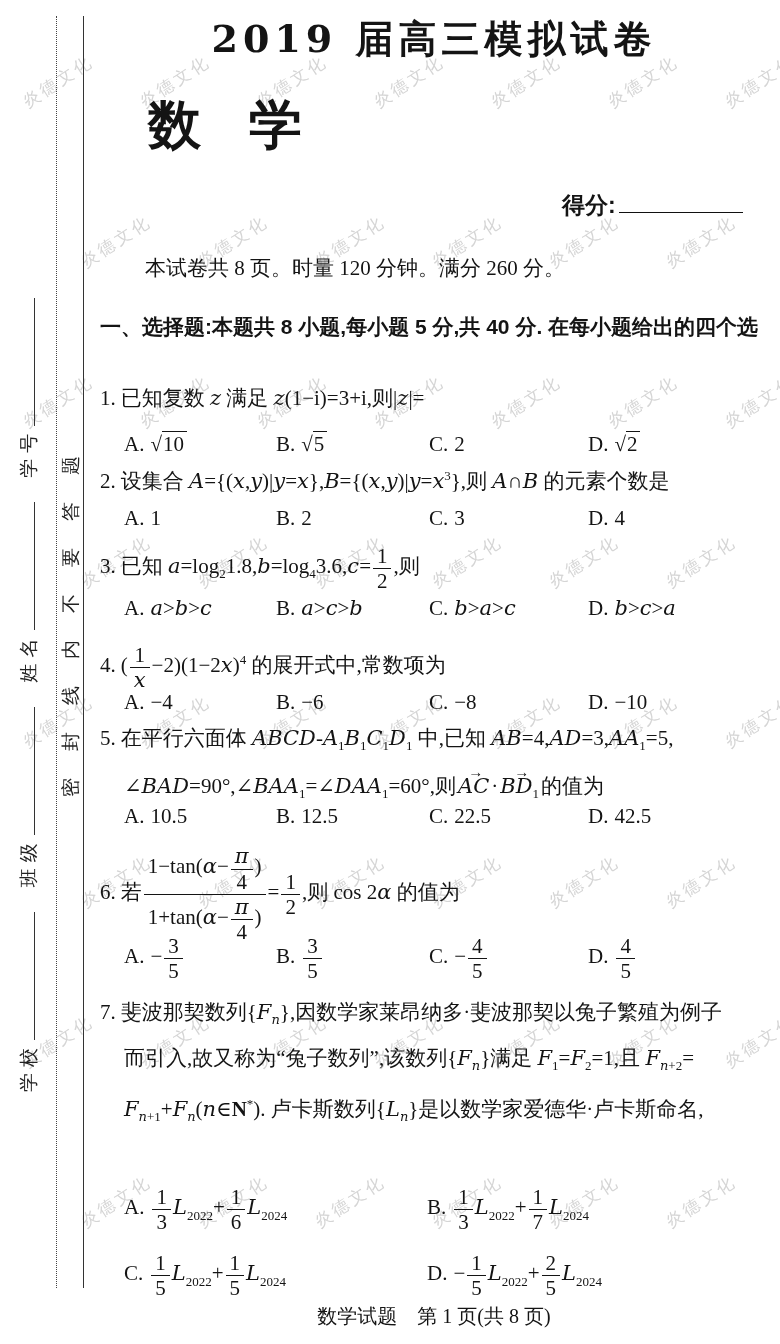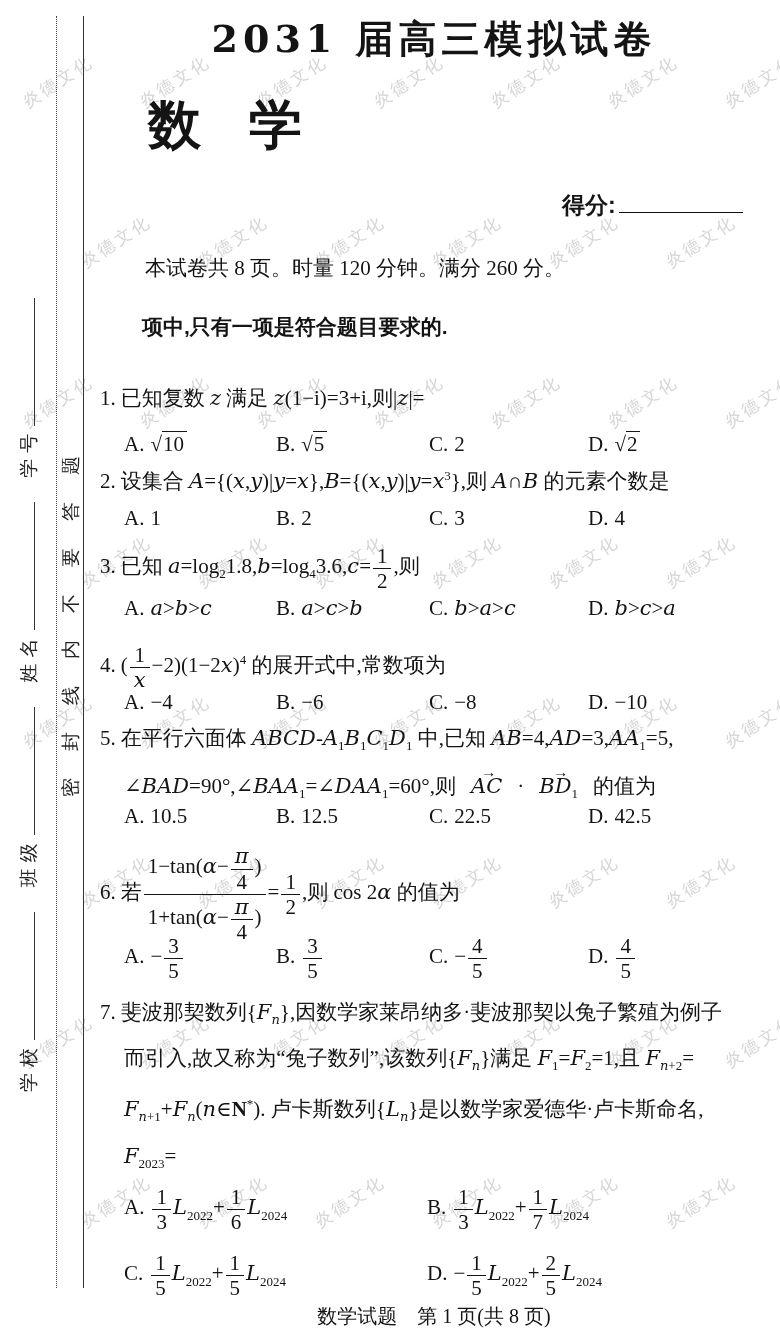--- a/index.html
+++ b/index.html
@@ -61,21 +61,21 @@
   .olabel{margin-right:6px}
   
   i{font-style:italic;font-family:"DejaVu Serif",serif}
   sub{font-size:13px}
   sup{font-size:13px}
   .fr{display:inline-block;vertical-align:middle;text-align:center;line-height:1.15;margin:0 2px}
   .fn{display:block;border-bottom:1.2px solid #141414;padding:0 4px}
   .fd{display:block;padding:0 4px}
   .sq{white-space:nowrap}
   .sqi{border-top:1.3px solid #141414;padding:0 3px 0 1px}
-  .vec{position:relative;display:inline-block;margin:0 15px}
+  .vec{position:relative;display:inline-block;margin:0 2px}
   .vec::after{content:"→";position:absolute;left:0;right:-4px;top:-14px;font-size:15px;text-align:center}
   
   .footer{position:absolute;left:100px;top:1303px;width:668px;z-index:1;text-align:center;font-size:20px}
 </style>
 </head>
 <body>
 
 <div class="wm-layer">
     <span class="wm" style="color: rgb(213, 213, 213); left: 18px; top: 70px;">炎德文化</span>
     <span class="wm" style="color: rgb(213, 213, 213); left: 135px; top: 70px;">炎德文化</span>
@@ -140,29 +140,29 @@
 
 <div class="side-labels">
   <span class="sb-field"><span class="sb-label">学校</span><span class="sb-line"></span></span>
   <span class="sb-field"><span class="sb-label">班级</span><span class="sb-line"></span></span>
   <span class="sb-field"><span class="sb-label">姓名</span><span class="sb-line"></span></span>
   <span class="sb-field"><span class="sb-label">学号</span><span class="sb-line"></span></span>
 </div>
 
 <div class="seal-text">密封线内不要答题</div>
 
-<div class="paper-title">2031 届高三模拟试卷</div>
+<div class="paper-title">2019 届高三模拟试卷</div>
 <div class="subject-title">数学</div>
 <div class="score-block">
   <span>得分:</span><span class="score-line"></span>
 </div>
 <div class="intro">本试卷共 8 页。时量 120 分钟。满分 260 分。</div>
 
 <div class="section-head">
-  <div class="ln2">项中,只有一项是符合题目要求的.</div>
+  <div class="ln1">一、选择题:本题共 8 小题,每小题 5 分,共 40 分. 在每小题给出的四个选</div>
 </div>
 
 <div>
     <div class="question q1">
       <div class="stem-line"><span class="qnum">1.</span>已知复数 <i>z</i> 满足 <i>z</i>(1−i)=3+i,则|<i>z</i>|=</div>
       <div class="options row4">
         <span class="opt opt0"><span class="olabel">A.</span><span class="sq">√<span class="sqi">10</span></span></span>
         <span class="opt opt1"><span class="olabel">B.</span><span class="sq">√<span class="sqi">5</span></span></span>
         <span class="opt opt2"><span class="olabel">C.</span>2</span>
         <span class="opt opt3"><span class="olabel">D.</span><span class="sq">√<span class="sqi">2</span></span></span>
@@ -211,21 +211,20 @@
         <span class="opt opt0"><span class="olabel">A.</span>−<span class="fr"><span class="fn">3</span><span class="fd">5</span></span></span>
         <span class="opt opt1"><span class="olabel">B.</span><span class="fr"><span class="fn">3</span><span class="fd">5</span></span></span>
         <span class="opt opt2"><span class="olabel">C.</span>−<span class="fr"><span class="fn">4</span><span class="fd">5</span></span></span>
         <span class="opt opt3"><span class="olabel">D.</span><span class="fr"><span class="fn">4</span><span class="fd">5</span></span></span>
       </div>
     </div>
     <div class="question q7">
       <div class="stem-line"><span class="qnum">7.</span>斐波那契数列{<i>F</i><sub><i>n</i></sub>},因数学家莱昂纳多·斐波那契以兔子繁殖为例子</div>
       <div class="stem-line cont">而引入,故又称为“兔子数列”,该数列{<i>F</i><sub><i>n</i></sub>}满足 <i>F</i><sub>1</sub>=<i>F</i><sub>2</sub>=1,且 <i>F</i><sub><i>n</i>+2</sub>=</div>
       <div class="stem-line cont"><i>F</i><sub><i>n</i>+1</sub>+<i>F</i><sub><i>n</i></sub>(<i>n</i>∈<b>N</b><sup>*</sup>). 卢卡斯数列{<i>L</i><sub><i>n</i></sub>}是以数学家爱德华·卢卡斯命名,</div>
-      <div class="stem-line cont"><i>F</i><sub>2023</sub>=</div>
       <div class="options grid2">
         <span class="opt opt0"><span class="olabel">A.</span><span class="fr"><span class="fn">1</span><span class="fd">3</span></span><i>L</i><sub>2022</sub>+<span class="fr"><span class="fn">1</span><span class="fd">6</span></span><i>L</i><sub>2024</sub></span>
         <span class="opt opt1"><span class="olabel">B.</span><span class="fr"><span class="fn">1</span><span class="fd">3</span></span><i>L</i><sub>2022</sub>+<span class="fr"><span class="fn">1</span><span class="fd">7</span></span><i>L</i><sub>2024</sub></span>
         <span class="opt opt2"><span class="olabel">C.</span><span class="fr"><span class="fn">1</span><span class="fd">5</span></span><i>L</i><sub>2022</sub>+<span class="fr"><span class="fn">1</span><span class="fd">5</span></span><i>L</i><sub>2024</sub></span>
         <span class="opt opt3"><span class="olabel">D.</span>−<span class="fr"><span class="fn">1</span><span class="fd">5</span></span><i>L</i><sub>2022</sub>+<span class="fr"><span class="fn">2</span><span class="fd">5</span></span><i>L</i><sub>2024</sub></span>
       </div>
     </div>
   </div>
 
 <div class="footer">数学试题　第 1 页(共 8 页)</div>

